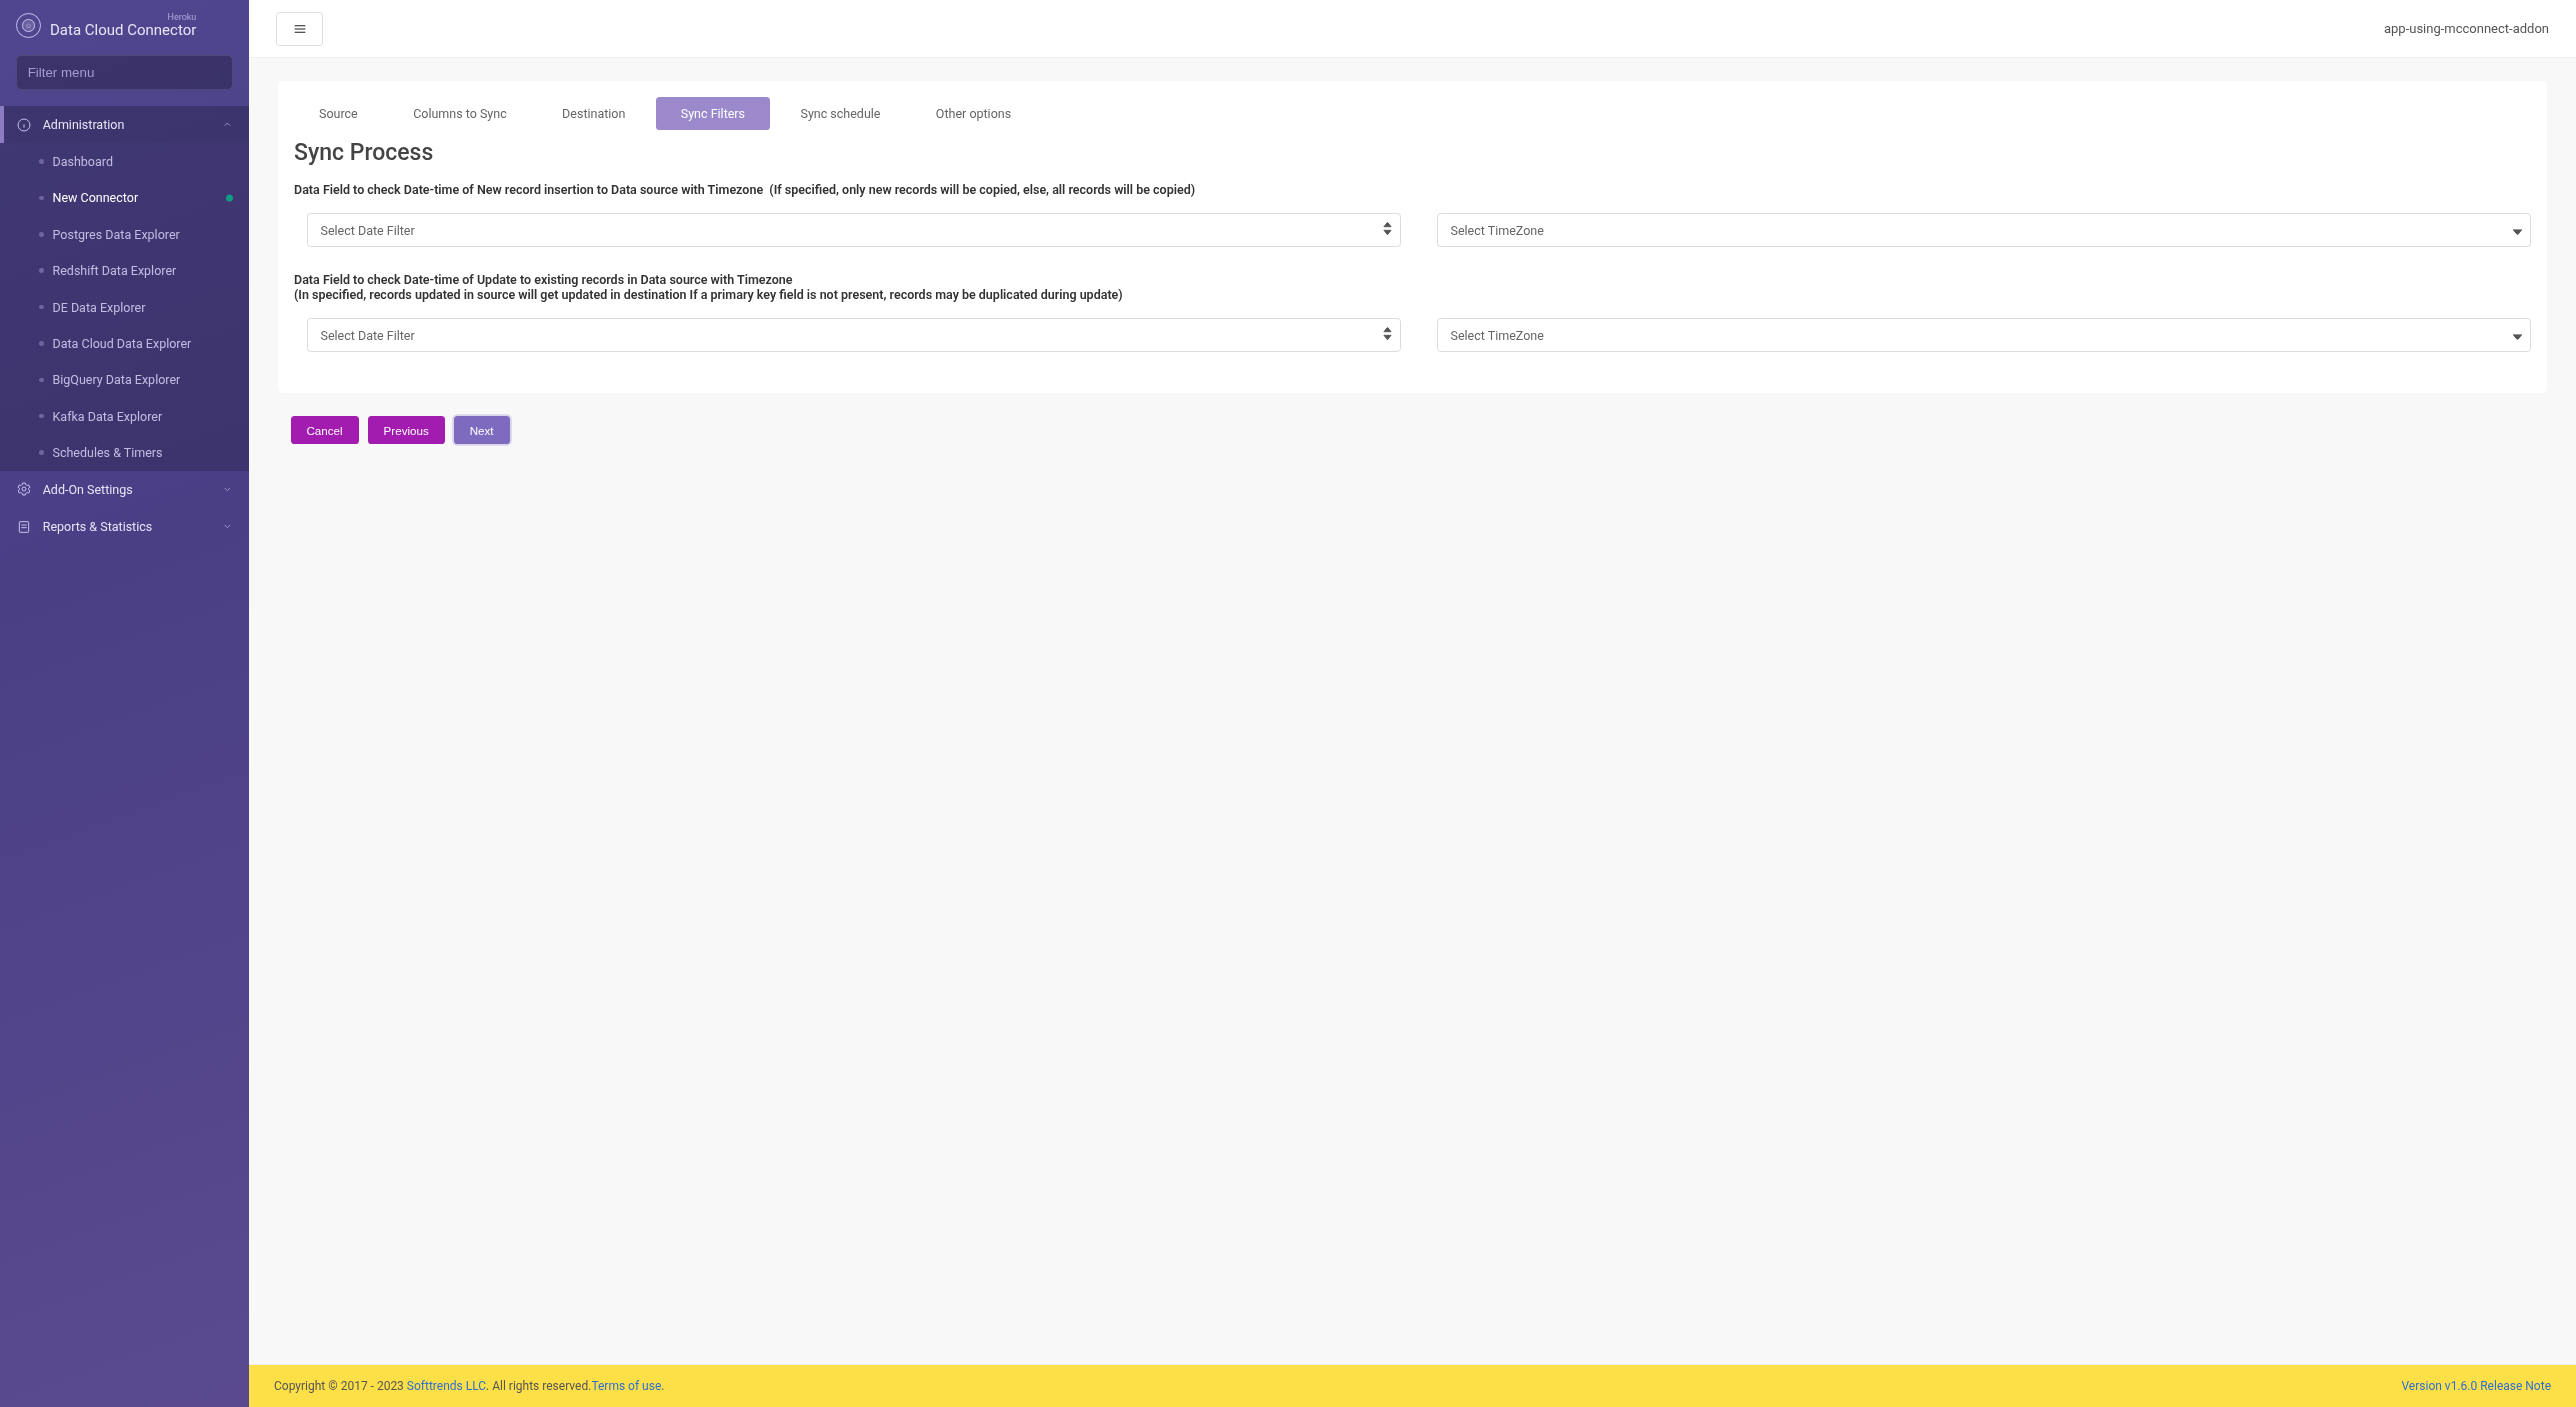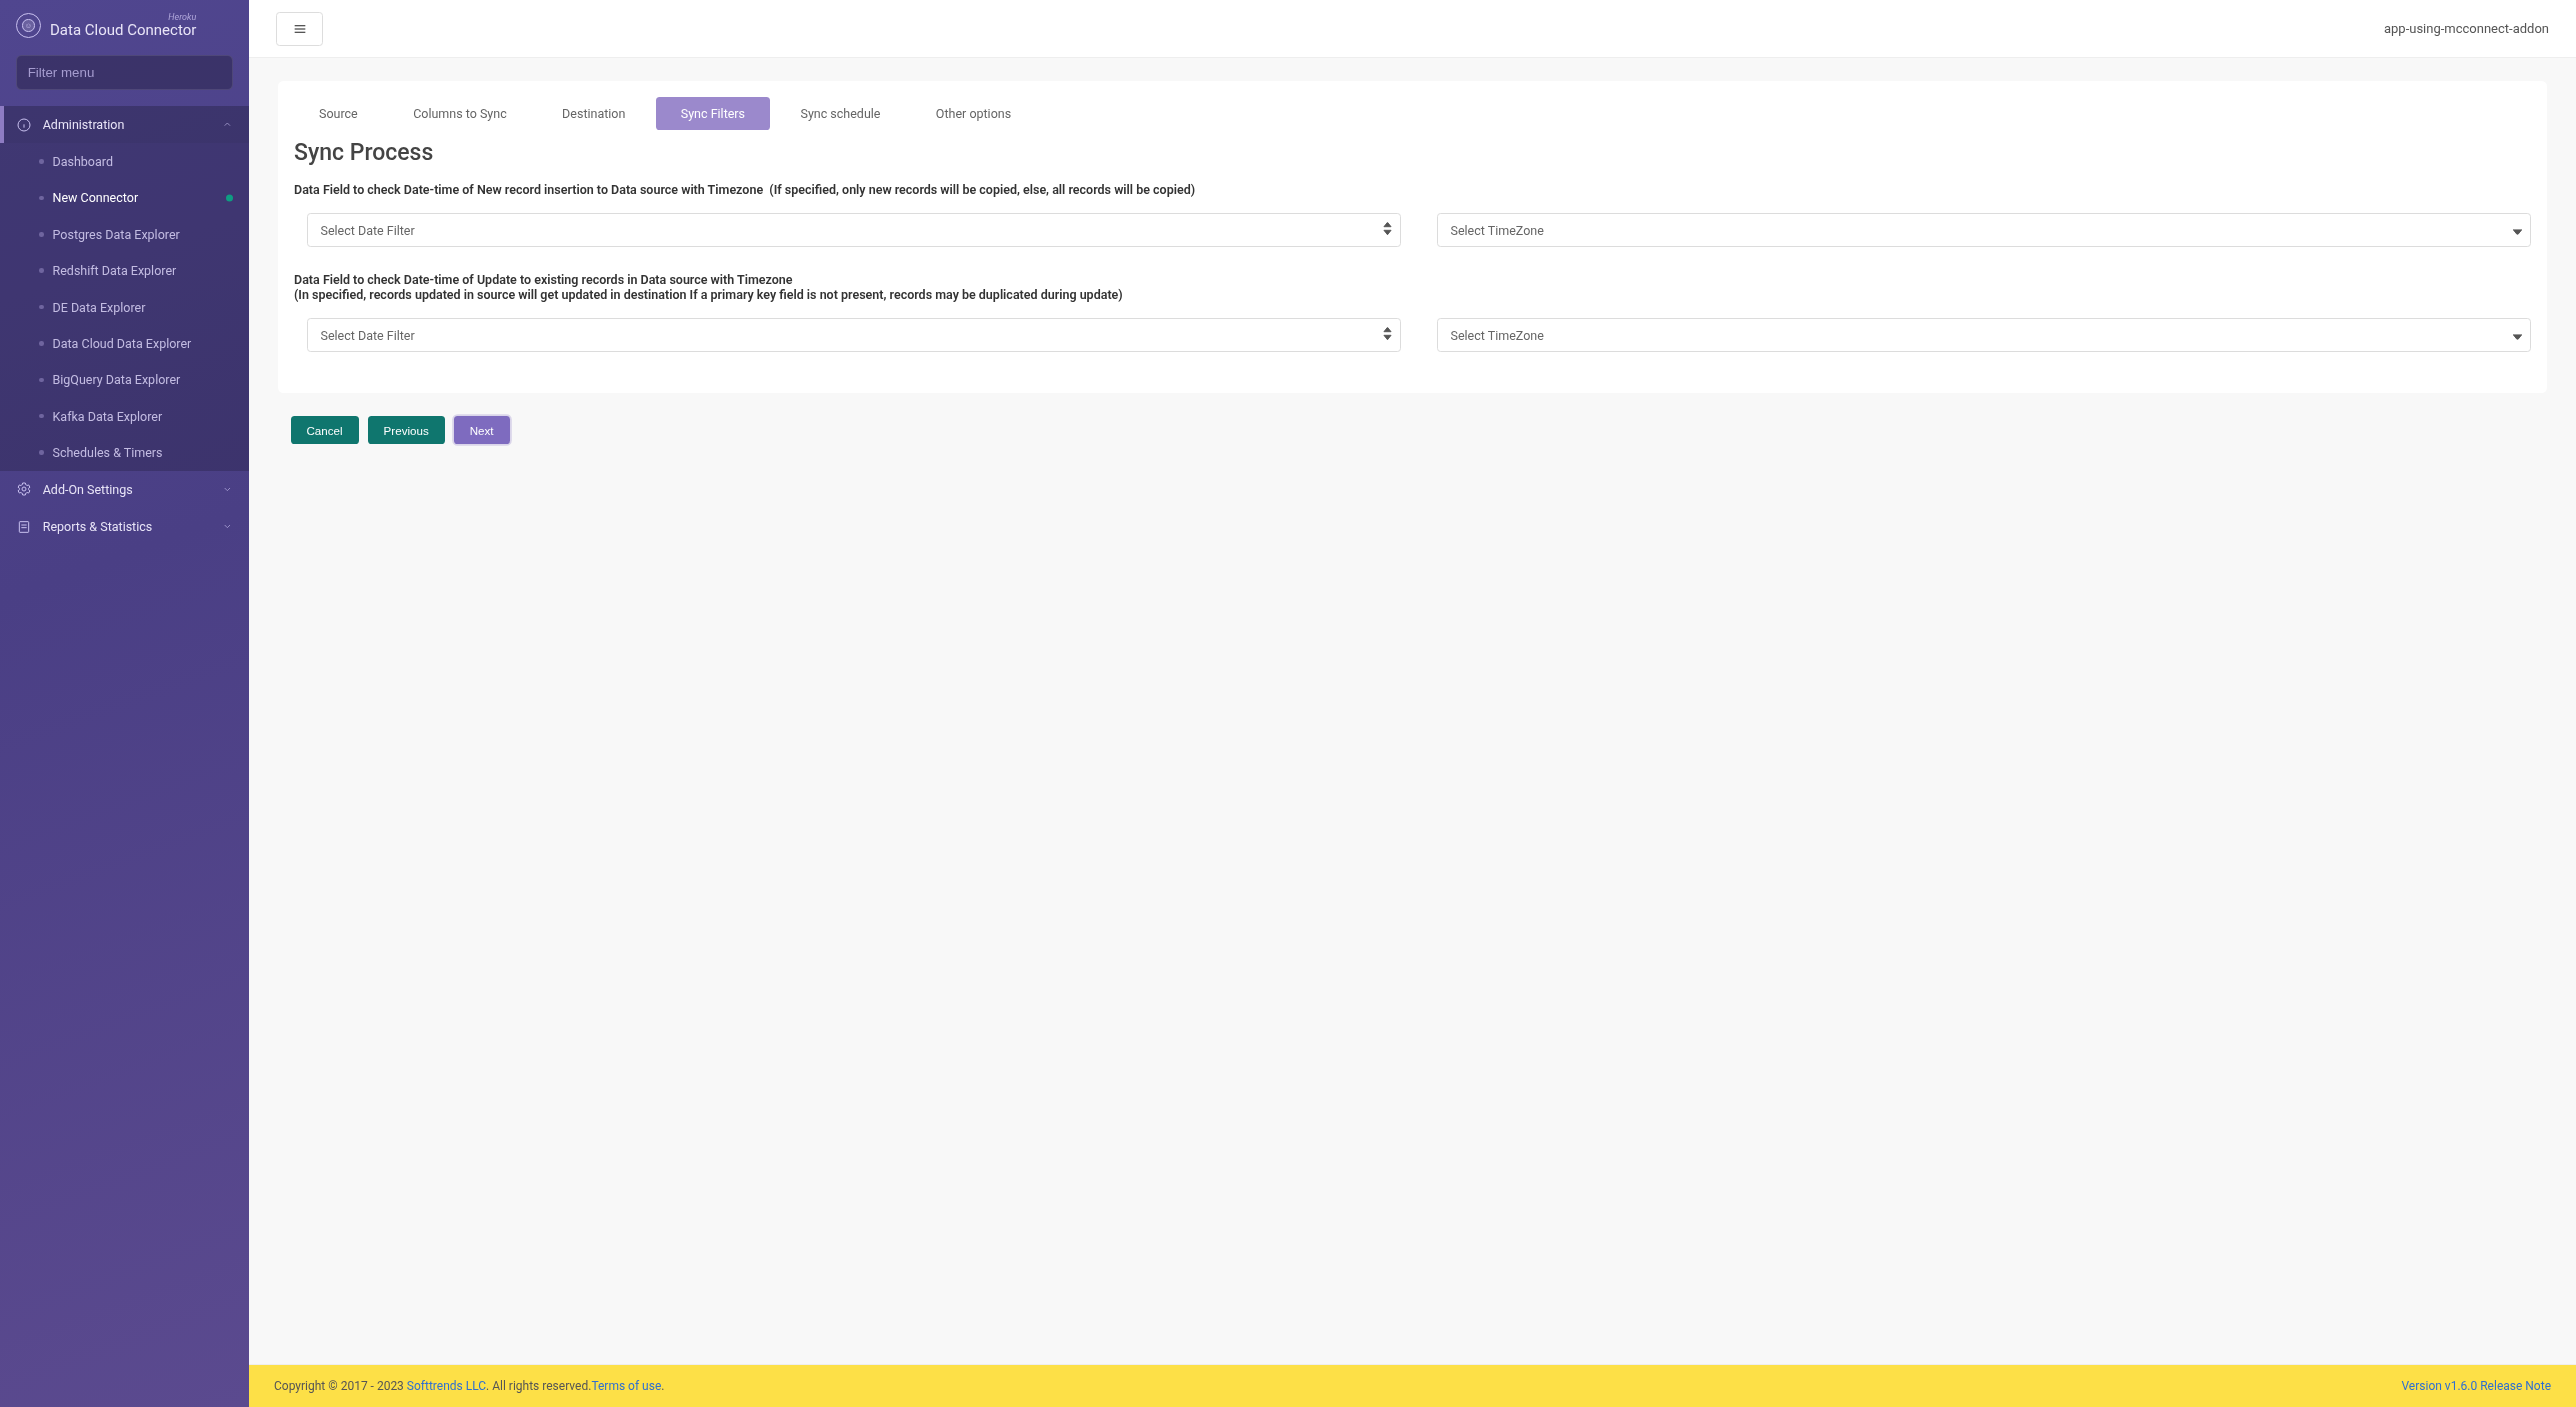--- a/index.html
+++ b/index.html
@@ -31,21 +31,21 @@
     flex-shrink:0;
   }
   .logo-inner {
     width:12.5px;height:12.5px;border-radius:50%;
     background:rgba(255,255,255,0.15);
     border:0.9px solid #c9c1f0;
     display:flex;align-items:center;justify-content:center;
     font-size:7.2px;color:#c9c1f0;
   }
   .brand { display:flex; flex-direction:column; line-height:1.1; }
-  .brand-sub { font-size:9px; color:#b0a7da; text-align:right;font-style:italic; }
+  .brand-sub { font-size:9px; color:#b0a7da; text-align:right; }
   .brand-title { font-size:15px; color:#e8e4f7; }
 
   .filter-wrap { padding: 0 16px 10.7px 16px; }
   .filter-input {
     width:100%;
     background: rgba(0,0,0,0.25);
     border:0.9px solid rgba(255,255,255,0.1);
     border-radius:5.4px;
     padding:9px 10.7px;
     color:#ddd;
@@ -153,21 +153,21 @@
     pointer-events:none;
   }
   .caret-updown svg{width:9px;height:12.5px;stroke:#555;fill:#555;}
   .caret-down svg{width:9px;height:5.4px;stroke:#555;fill:#555;}
 
   .btn-row { display:flex; gap:9px; margin:23px 0 0 12.5px; }
   .btn {
     padding:7.2px 16px; border-radius:3.6px; border:none; cursor:pointer;
     font-size:11.6px;
   }
-  .btn-grey { background:#0f766e; color:#fff; }
+  .btn-grey { background:#a21caf; color:#fff; }
   .btn-primary { background:#7e6bbf; color:#fff; box-shadow:0 0 0 1.8px rgba(126,107,191,.25); }
 
   .footer {
     height:43px; background:#fde047; border-top:0.9px solid #eee;
     display:flex; align-items:center; padding:0 25px; font-size:12px; color:#555;
     position:absolute; bottom:0; left:0; right:0;
   }
   .footer a{color:#2f6fd0;text-decoration:none;}
   .footer .right{margin-left:auto;}
 </style>

